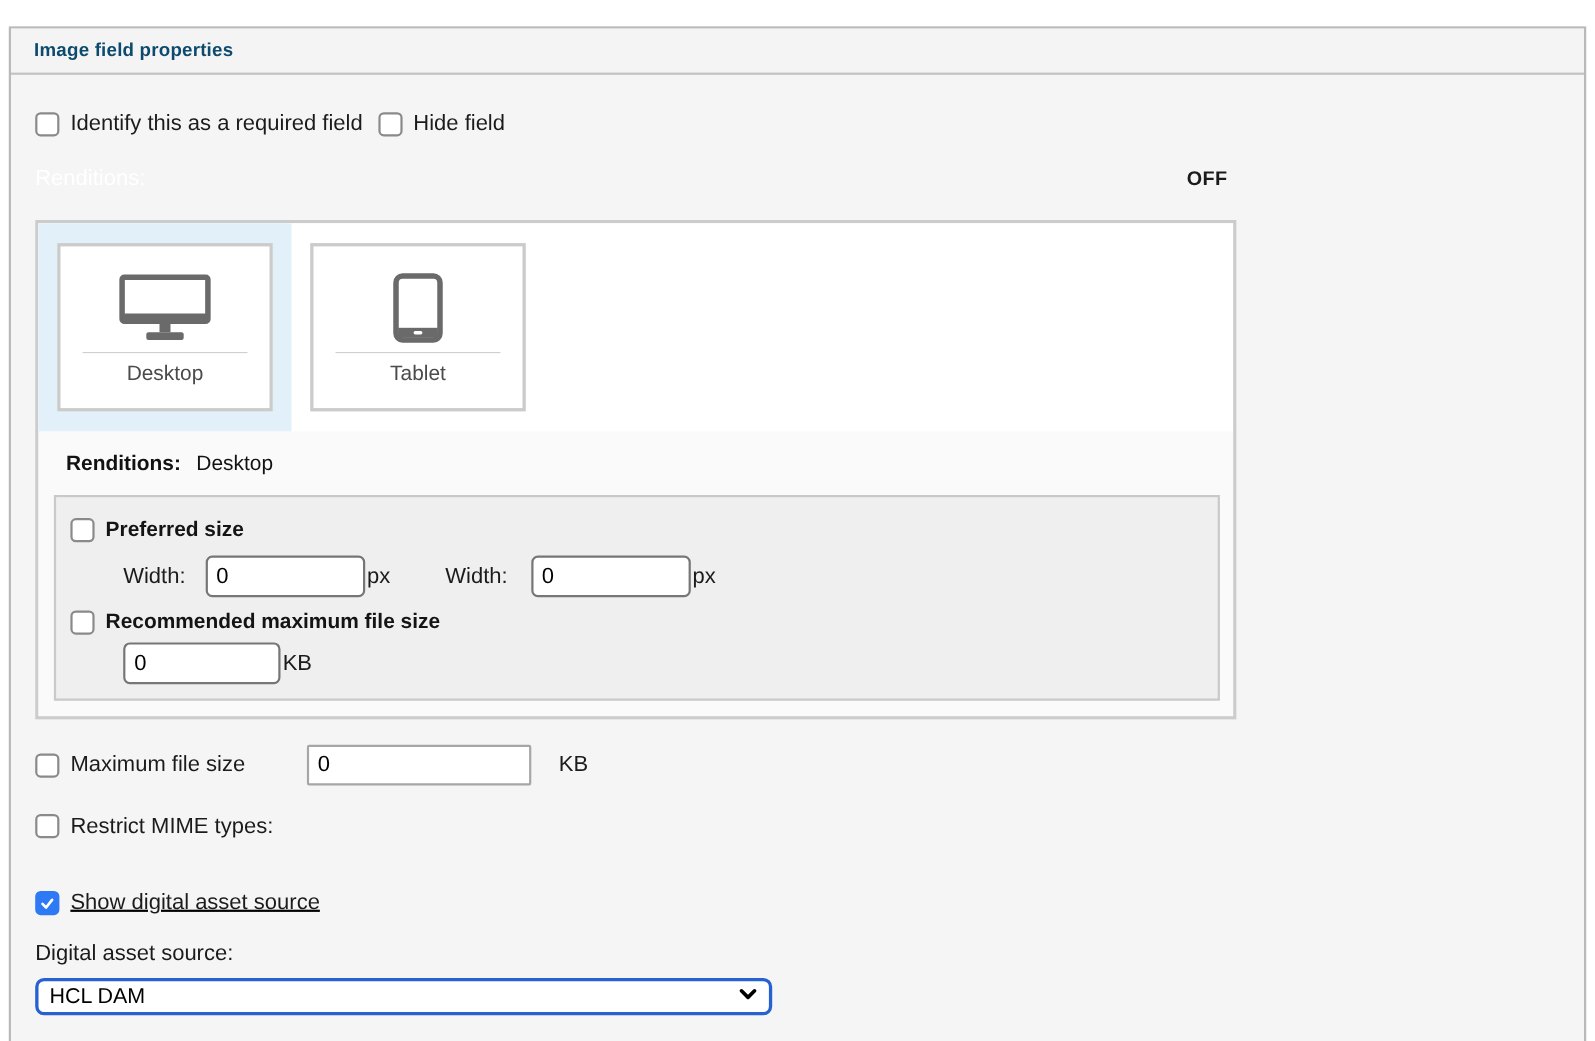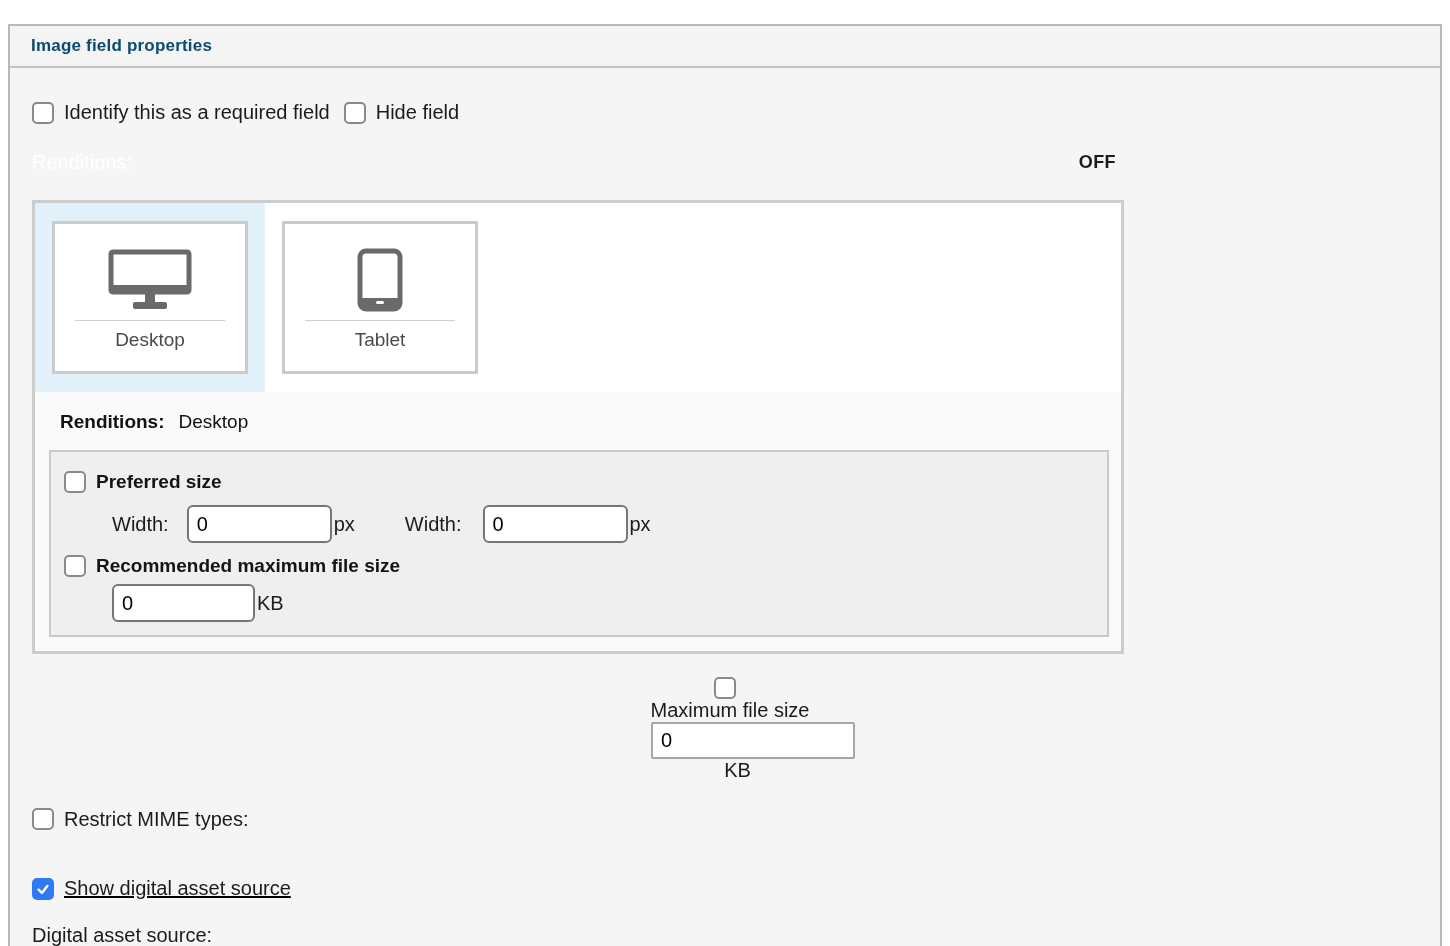--- a/index.html
+++ b/index.html
@@ -52,21 +52,21 @@
   .field-label { font-size:20px; color:#1b1b1b; }
   .unit { font-size:20px; color:#1b1b1b; margin-left:2px; }
   .size-input { width:145px; height:38px; border:2px solid #767676; border-radius:6px;
     font-size:20px; font-family:inherit; padding:0 8px; background:#fff; color:#000; }
   .ml18 { margin-left:18px; } .ml21 { margin-left:21px; } .ml50 { margin-left:50px; }
   .kb-row { margin:7px 0 0 48px; display:flex; align-items:center; }
   .kb-input { width:143px; height:38px; border:2px solid #767676; border-radius:6px;
     font-size:20px; font-family:inherit; padding:0 8px; background:#fff; color:#000; }
   .rec-row { margin-top:12px; }
 
-  .max-row { margin-top:23px; display:flex; align-items:center;flex-direction:column; }
+  .max-row { margin-top:23px; display:flex; align-items:center; }
   .max-input { width:204px; height:37px; border:2px solid #a6a6a6; border-radius:2px;
     font-size:20px; font-family:inherit; padding:0 8px; background:#fff; color:#000; margin-left:56px; }
   .unit-gap { margin-left:25px; font-size:20px; color:#1b1b1b; }
 
   .restrict-row { margin-top:26px; display:flex; align-items:flex-start; }
   .show-row { margin-top:46px; display:flex; align-items:center;text-decoration:underline; }
   .das-label { margin-top:24px; font-size:20px; color:#1b1b1b; }
   .select-wrap { position:relative; width:670px; margin-top:10px; }
   select.das { appearance:none; -webkit-appearance:none; width:670px; height:34px;
     border:3px solid #2761d0; border-radius:8px; background:#fff; font-size:19.5px;

